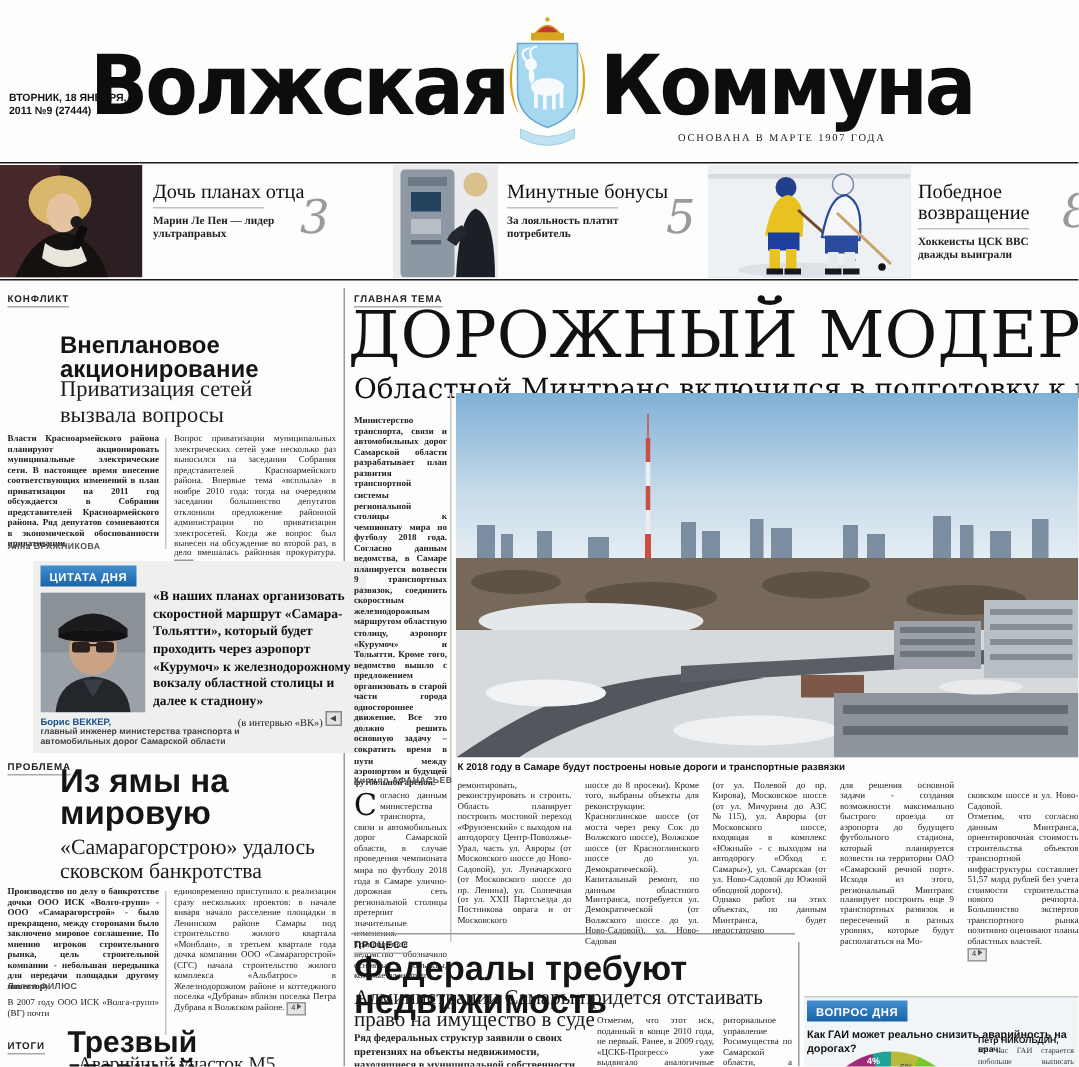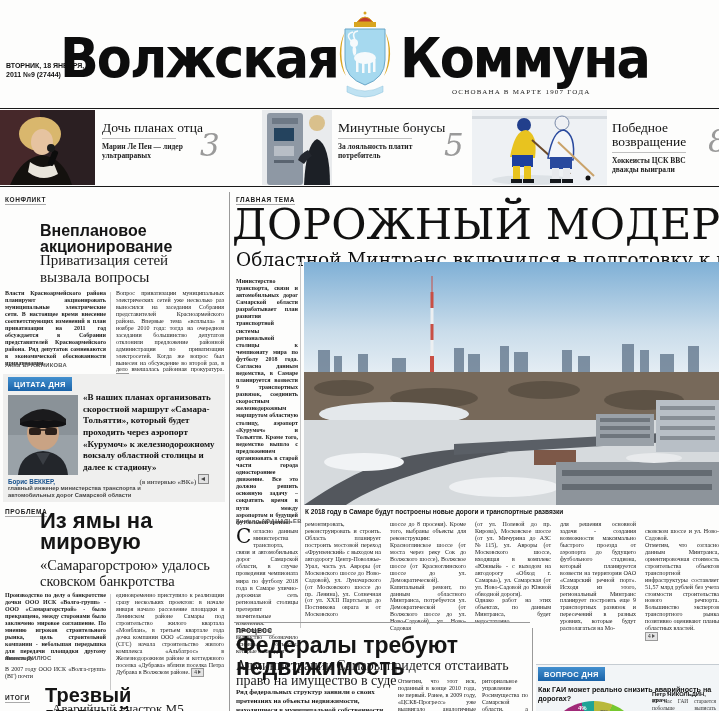--- a/index.html
+++ b/index.html
@@ -27,21 +27,21 @@
   .mainhead{font-family:"DejaVu Serif",serif;font-size:43px;line-height:1;color:#111;white-space:nowrap;}
   .mainsub{font-family:"DejaVu Serif",serif;font-size:18.5px;color:#111;white-space:nowrap;}
   
   .body-col{font-size:6px;line-height:1.16;text-align:justify;color:#222;}
   .body-col.bold{font-weight:bold;}
   .pre{white-space:pre-line;}
   .author{font-family:"Liberation Sans",sans-serif;font-weight:bold;font-size:5.8px;color:#555;letter-spacing:.3px;}
   .marker{display:inline-block;font-family:"Liberation Sans",sans-serif;font-size:5px;line-height:7px;background:#e4e4e4;border:1px solid #999;padding:0 2px;color:#333;vertical-align:baseline;}
   .marker:after{content:"";display:inline-block;margin-left:1px;border-top:2px solid transparent;border-bottom:2px solid transparent;border-left:3px solid #555;}
   
-  .quotebox{background:#efefee;}
+  .quotebox{background:#efefee;margin-left:19px;}
   .q-text{font-weight:bold;font-size:9px;line-height:1.3;text-align:left;color:#111;}
   .q-name{font-family:"Liberation Sans",sans-serif;font-weight:bold;font-size:6.3px;color:#16508c;}
   .q-title{font-family:"Liberation Sans",sans-serif;font-weight:bold;font-size:5.8px;line-height:1.2;color:#444;}
   .q-src{font-size:7px;text-align:right;color:#222;}
   .audio{display:inline-block;width:9px;height:8px;background:#e0e0e0;border:1px solid #888;position:relative;}
   .audio:before{content:"";position:absolute;left:2px;top:2px;border-top:2px solid transparent;border-bottom:2px solid transparent;border-right:4px solid #444;}
   
   .caption{font-family:"Liberation Sans",sans-serif;font-weight:bold;font-size:6.5px;color:#111;}
   .dropcap{float:left;font-family:"DejaVu Serif",serif;font-size:20px;line-height:17px;padding-right:2px;color:#111;}
   

